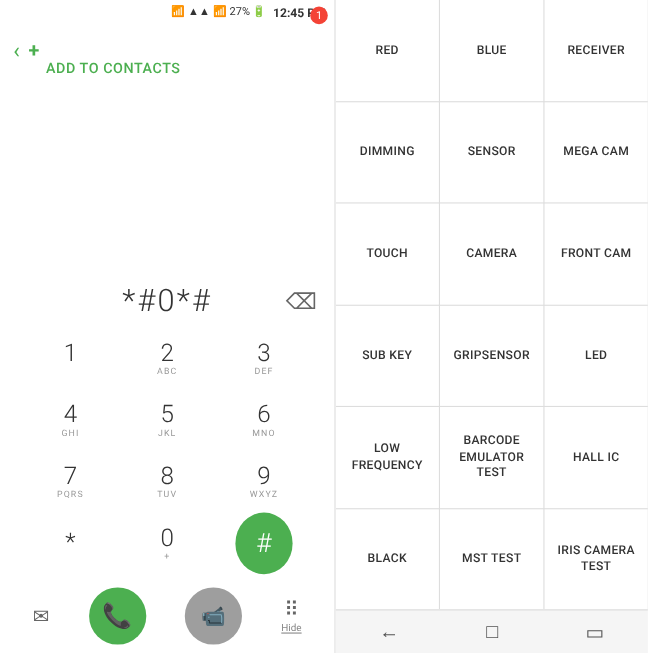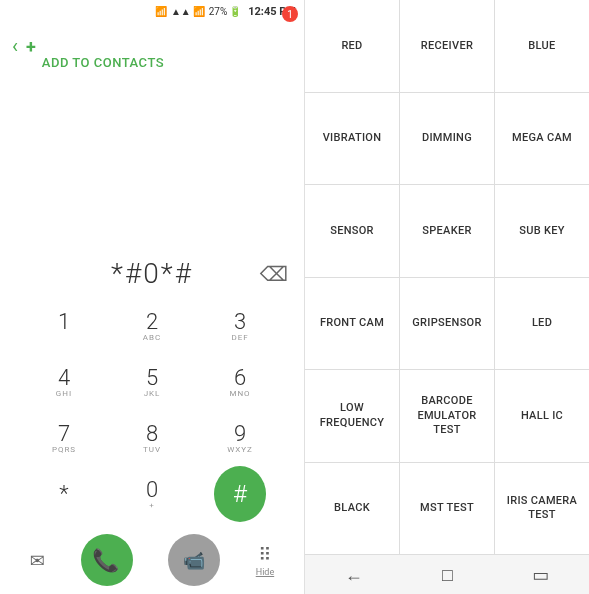--- a/index.html
+++ b/index.html
@@ -354,29 +354,29 @@
     <div class="hide-btn">
       <span class="hide-icon">⠿</span>
       <span class="action-label">Hide</span>
     </div>
   </div>
 </div>
 
 <div class="right-panel">
   <div class="menu-grid" id="menu-grid-container">
   <div class="menu-cell">RED</div>
+      <div class="menu-cell">BLUE</div>
       <div class="menu-cell">RECEIVER</div>
-      <div class="menu-cell">BLUE</div>
-      <div class="menu-cell">VIBRATION</div>
       <div class="menu-cell">DIMMING</div>
+      <div class="menu-cell">SENSOR</div>
       <div class="menu-cell">MEGA CAM</div>
-      <div class="menu-cell">SENSOR</div>
-      <div class="menu-cell">SPEAKER</div>
+      <div class="menu-cell">TOUCH</div>
+      <div class="menu-cell">CAMERA</div>
+      <div class="menu-cell">FRONT CAM</div>
       <div class="menu-cell">SUB KEY</div>
-      <div class="menu-cell">FRONT CAM</div>
       <div class="menu-cell">GRIPSENSOR</div>
       <div class="menu-cell">LED</div>
       <div class="menu-cell">LOW FREQUENCY</div>
       <div class="menu-cell">BARCODE EMULATOR TEST</div>
       <div class="menu-cell">HALL IC</div>
       <div class="menu-cell">BLACK</div>
       <div class="menu-cell">MST TEST</div>
       <div class="menu-cell">IRIS CAMERA TEST</div>
     </div>
   <div class="nav-bar">

